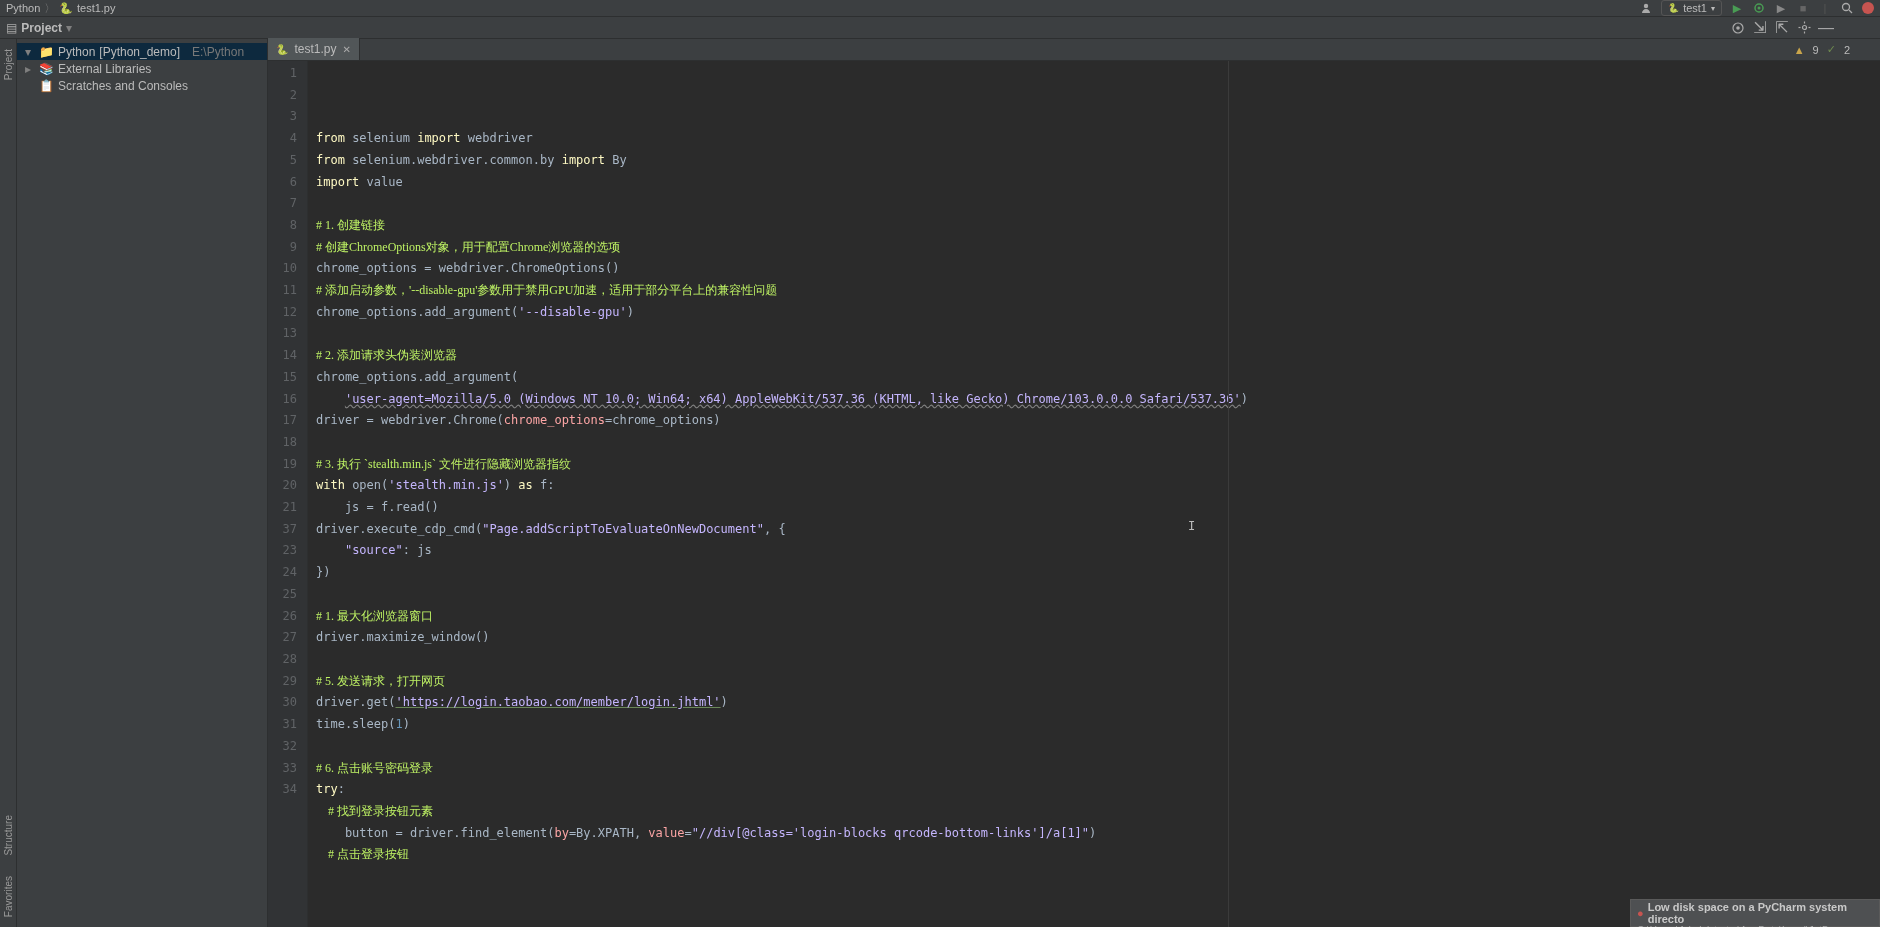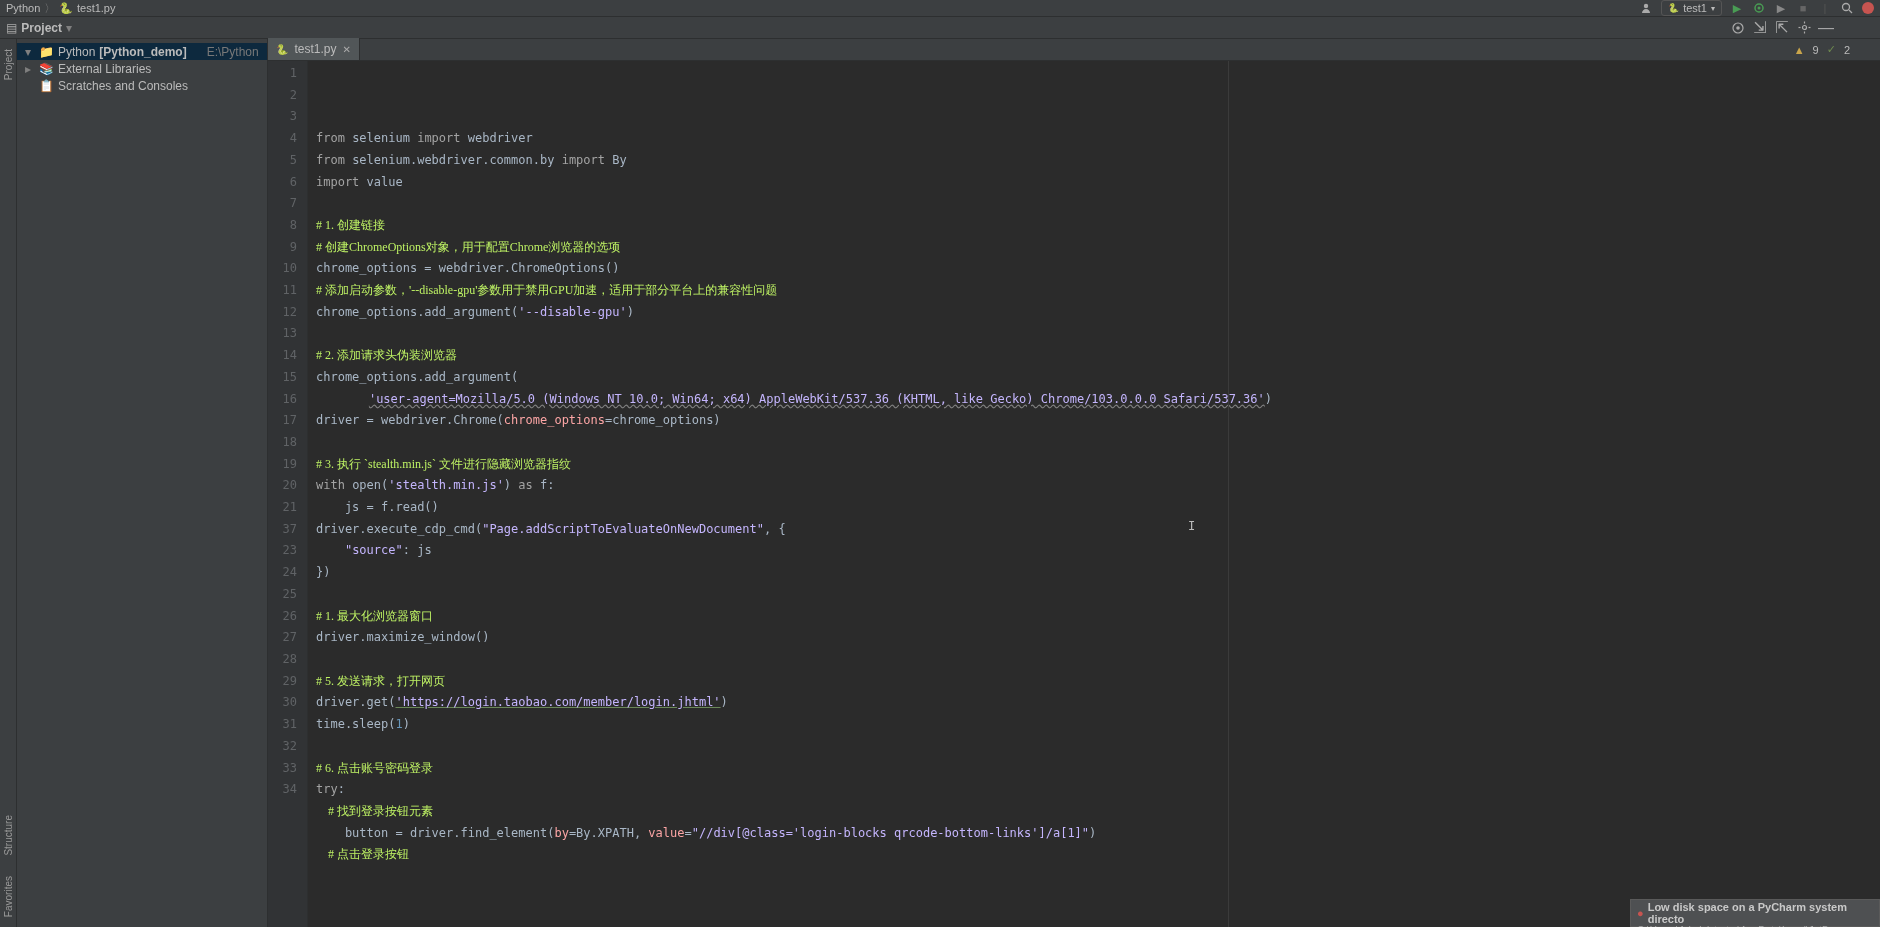--- a/index.html
+++ b/index.html
@@ -22,26 +22,26 @@
   .tree-row { display: flex; align-items: center; height: 17px; padding-left: 8px; gap: 4px; }
   .tree-row .arrow { width: 10px; display: inline-block; color: #7f7f7f; }
   .tree-row.sel { background:#0d293e;}
   .editor-area { flex: 1; display: flex; flex-direction: column; background: #2b2b2b; position: relative;}
   .tab-bar { height: 22px; background: #3c3f41; border-bottom: 1px solid #2d2f30; display: flex; align-items: flex-end; }
   .tab { height: 22px; background: #515658; display: flex; align-items: center; padding: 0 8px; font-size: 12px; gap: 6px; border-right: 1px solid #2d2f30;}
   .tab .close { font-size: 10px; color: #aaa; }
   .code-scroll { flex: 1; display: flex; overflow: hidden; position: relative;}
   .gutter { width: 40px; background: #313335; border-right: 1px solid #2d2f30; text-align: right; padding-right: 10px; padding-top: 2px; color: #606366; font: 12px/21.7px "Consolas","Menlo",monospace; }
   .code { flex: 1; padding-top: 2px; padding-left: 8px; font: 12px/21.7px "Consolas","Menlo",monospace; white-space: pre; color: #a9b7c6; position: relative;}
-  .kw { color: #a3a3a3; }
+  .kw { color: #fef9c3; }
   .str { color: #c4b5fd; }
   .cmt { color: #bef264; font-family: Liberation Serif, serif; }
   .num { color: #6897bb; }
   .prm { color: #fca5a5; }
-  .warn-under { text-decoration: underline; text-decoration-color:#808080; text-decoration-style:wavy;margin-left:24px;}
+  .warn-under { text-decoration: underline; text-decoration-color:#808080; text-decoration-style:wavy;}
   .url-under { text-decoration: underline; text-decoration-color:#6a8759;}
   .caret { position: absolute; left: 880px; top: 455px; color:#bbbbbb; font-family:monospace;}
   .right-margin { position: absolute; left: 920px; top: 0; bottom:0; width:1px; background:#3b3b3b;}
   .inspections { position:absolute; top:4px; right:30px; font-size:11px; display:flex; gap:8px; align-items:center;}
   .inspections .warn-ico { color:#c9a54b;}
   .inspections .weak-ico { color:#6e8a4f;}
   .notif { position: absolute; bottom: 0; right: 0; width: 250px; height: 28px; background: #4e5052; border:1px solid #5a5a5a; font-size: 11px; padding: 1px 6px; }
   .notif .t1 { color: #c9c9c9; font-weight: bold; display:flex; align-items:center; gap:4px;}
   .notif .t2 { color: #aaa; font-size:10px;}
   .run-combo { display:flex; align-items:center; gap:4px; border:1px solid #555; padding:0 6px; height:16px; border-radius:3px;}
@@ -126,22 +126,22 @@
     <div class="rot">Project</div>
     <div class="rot2">Structure</div>
     <div class="rot2" style="margin-top:0;margin-bottom:10px;">Favorites</div>
   </div>
 
   <div class="proj-panel">
     <div class="tree-row sel">
       <span class="arrow">▾</span>
       <span style="color:#87939a;">📁</span>
       <span>Python</span>
-      <span style="font-weight:bold;">[Python_demo]</span>
-      <span style="color:#787878;margin-left:16px;">E:\Python</span>
+      <span style="font-weight:normal;">[Python_demo]</span>
+      <span style="color:#787878;margin-left:8px;">E:\Python</span>
     </div>
     <div class="tree-row">
       <span class="arrow">▸</span>
       <span style="color:#b39166;">📚</span>
       <span>External Libraries</span>
     </div>
     <div class="tree-row">
       <span class="arrow"></span>
       <span style="color:#ccac4b;">📋</span>
       <span>Scratches and Consoles</span>

